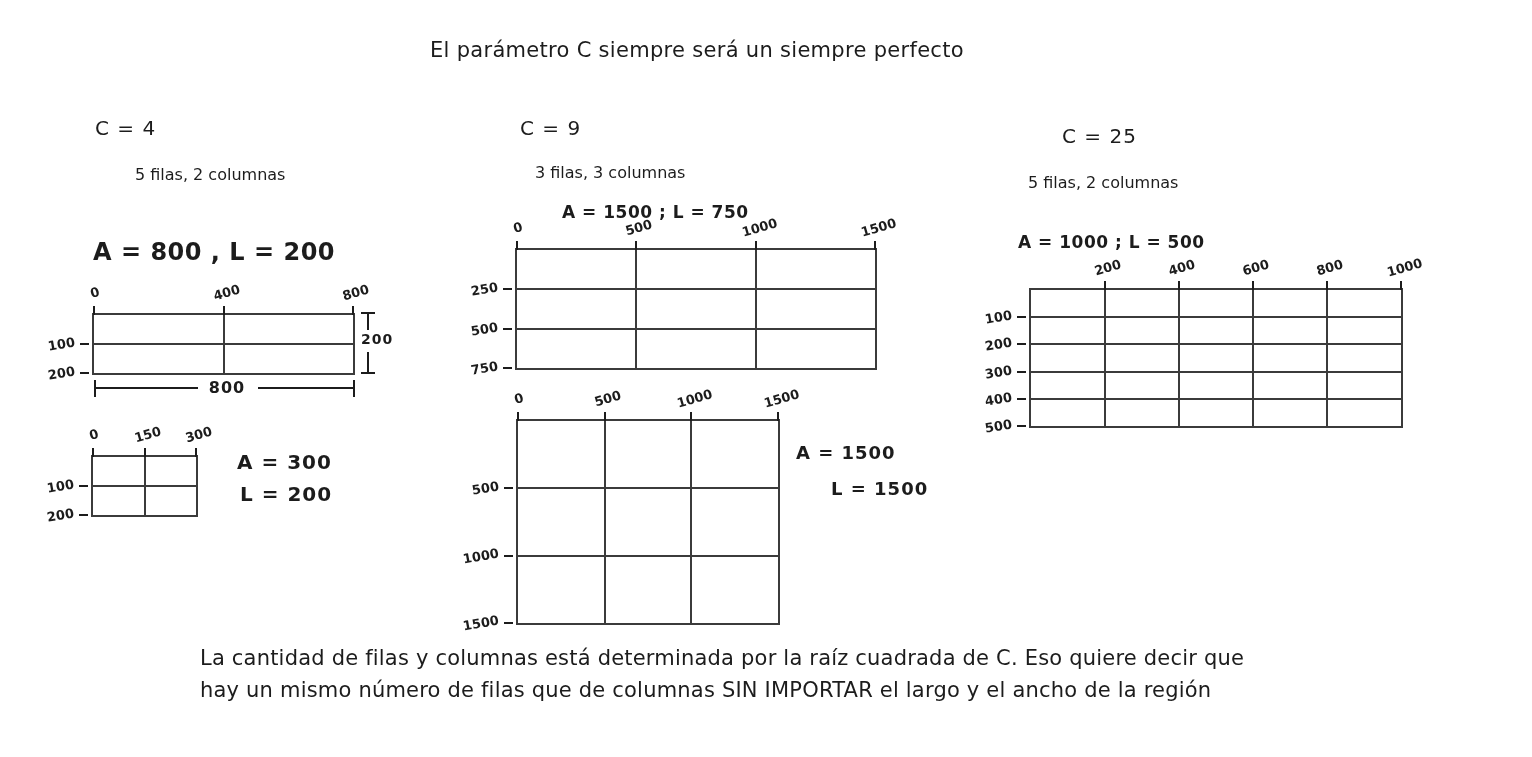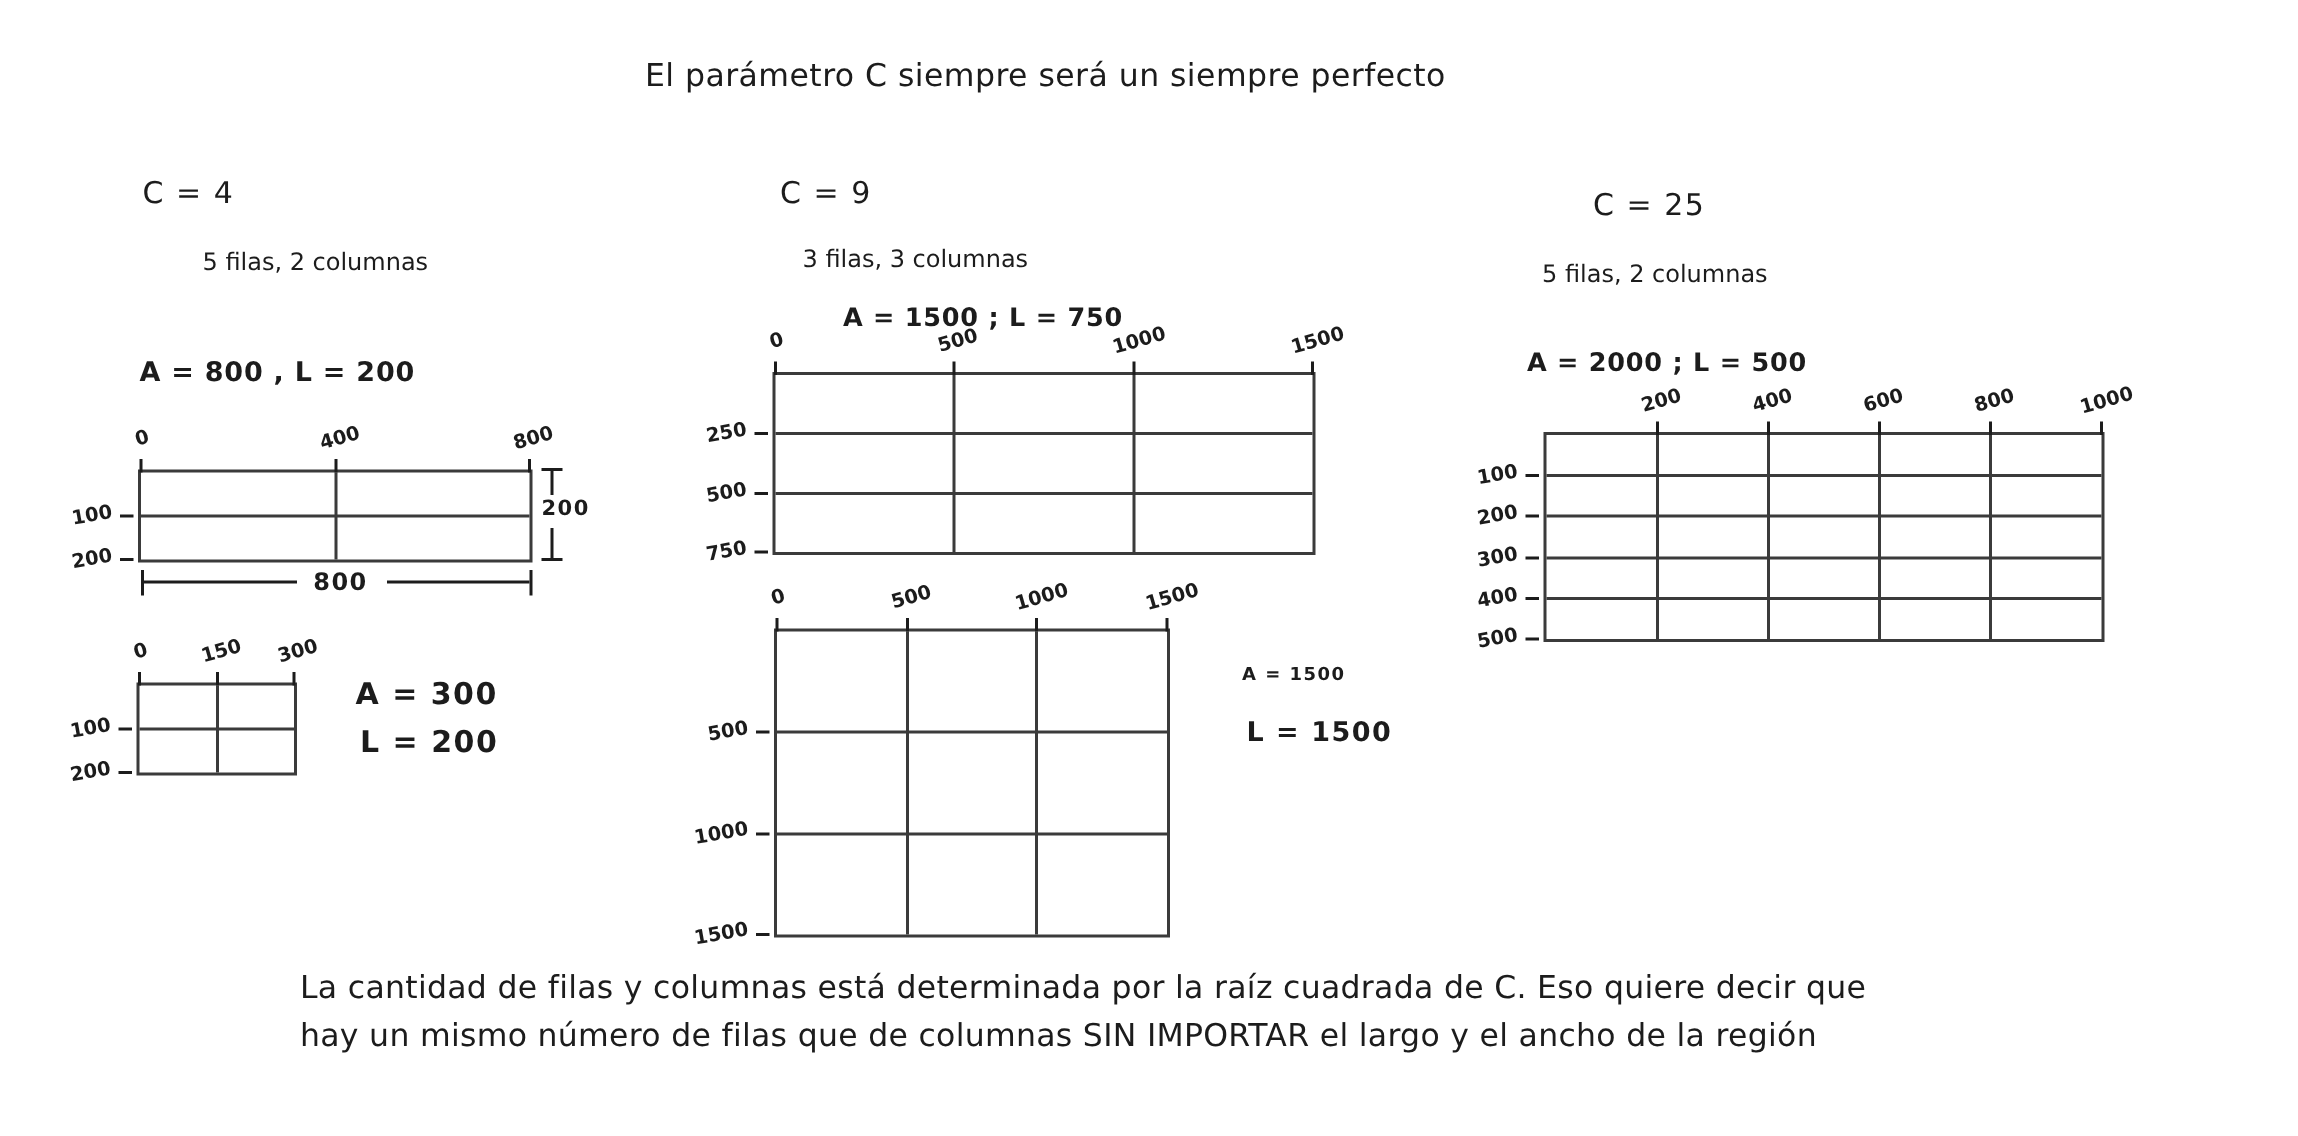--- a/index.html
+++ b/index.html
@@ -4,21 +4,21 @@
 <style>
   html,body{margin:0;padding:0;}
   body{
     width:1532px;height:757px;background:#ffffff;overflow:hidden;position:relative;
     font-family:"DejaVu Sans",sans-serif;color:#1c1c1c;
   }
   .abs{position:absolute;}
   .title{font-size:21px;letter-spacing:.3px;}
   .c-label{font-size:20px;letter-spacing:1px;}
   .sub-label{font-size:16px;}
-  .param-label{font-size:18px;font-weight:600;letter-spacing:.5px;}
+  .param-label{font-size:24px;font-weight:600;letter-spacing:.5px;}
   .side-label{font-size:19px;font-weight:600;letter-spacing:1px;}
   .footer-line{font-size:21px;letter-spacing:.2px;white-space:nowrap;}
 
   
   .grid{position:absolute;border:2px solid #3b3b3b;box-sizing:border-box;}
   .vline{position:absolute;top:0;bottom:0;width:2px;background:#3b3b3b;transform:translateX(-1px);}
   .hline{position:absolute;left:0;right:0;height:2px;background:#3b3b3b;transform:translateY(-1px);}
   .xtick{position:absolute;top:-9px;height:9px;width:2px;background:#1c1c1c;transform:translateX(-1px);}
   .ytick{position:absolute;left:-14px;width:9px;height:2px;background:#1c1c1c;transform:translateY(-1px);}
   .xlabel{position:absolute;top:-30px;transform:translateX(-40%) rotate(-16deg);font-size:13px;font-weight:600;white-space:nowrap;}
@@ -38,21 +38,21 @@
   <div class="abs c-label" style="left:95px;top:116px;">C = 4</div>
   <div class="abs sub-label" style="left:135px;top:165px;">5 filas, 2 columnas</div>
   <div class="abs param-label" style="left:93px;top:238px;">A = 800 ,   L = 200</div>
 
   <div class="abs c-label" style="left:520px;top:116px;">C = 9</div>
   <div class="abs sub-label" style="left:535px;top:163px;">3 filas, 3 columnas</div>
   <div class="abs param-label" style="left:562px;top:202px;font-size:17px;">A = 1500 ;   L = 750</div>
 
   <div class="abs c-label" style="left:1062px;top:124px;">C = 25</div>
   <div class="abs sub-label" style="left:1028px;top:173px;">5 filas, 2 columnas</div>
-  <div class="abs param-label" style="left:1018px;top:232px;font-size:17px;">A = 2000  ;   L = 500</div>
+  <div class="abs param-label" style="left:1018px;top:232px;font-size:17px;">A = 1000  ;   L = 500</div>
 
   <div class="grid" style="left: 92px; top: 313px; width: 263px; height: 62px;">
       <div class="vline" style="left: 50%;"></div>
       <div class="hline" style="top: 50%;"></div>
       <div class="xtick" style="left: 0%;"></div>
       <div class="xlabel" style="left: 0%;">0</div>
       <div class="xtick" style="left: 50%;"></div>
       <div class="xlabel" style="left: 50%;">400</div>
       <div class="xtick" style="left: 100%;"></div>
       <div class="xlabel" style="left: 100%;">800</div>
@@ -154,19 +154,19 @@
 
   <div class="dim-piece" style="left:94px;top:380px;width:2px;height:17px;"></div>
   <div class="dim-piece" style="left:96px;top:387px;width:102px;height:2px;"></div>
   <div class="dim-label" style="left:198px;top:378px;width:58px;text-align:center;font-size:16px;">800</div>
   <div class="dim-piece" style="left:258px;top:387px;width:95px;height:2px;"></div>
   <div class="dim-piece" style="left:353px;top:380px;width:2px;height:17px;"></div>
 
   <div class="abs side-label" style="left:237px;top:450px;font-size:20px;">A = 300</div>
   <div class="abs side-label" style="left:240px;top:482px;font-size:20px;">L = 200</div>
 
-  <div class="abs side-label" style="left:828px;top:442px;font-size:12px;">A = 1500</div>
+  <div class="abs side-label" style="left:796px;top:442px;font-size:18px;">A = 1500</div>
   <div class="abs side-label" style="left:831px;top:478px;font-size:18px;">L = 1500</div>
 
   <div class="abs footer-line" style="left:200px;top:646px;">La cantidad de filas y columnas está determinada por la raíz cuadrada de C. Eso quiere decir que</div>
   <div class="abs footer-line" style="left:200px;top:678px;">hay un mismo número de filas que de columnas SIN IMPORTAR el largo y el ancho de la región</div>
 
 </div>
 
 </body></html>

